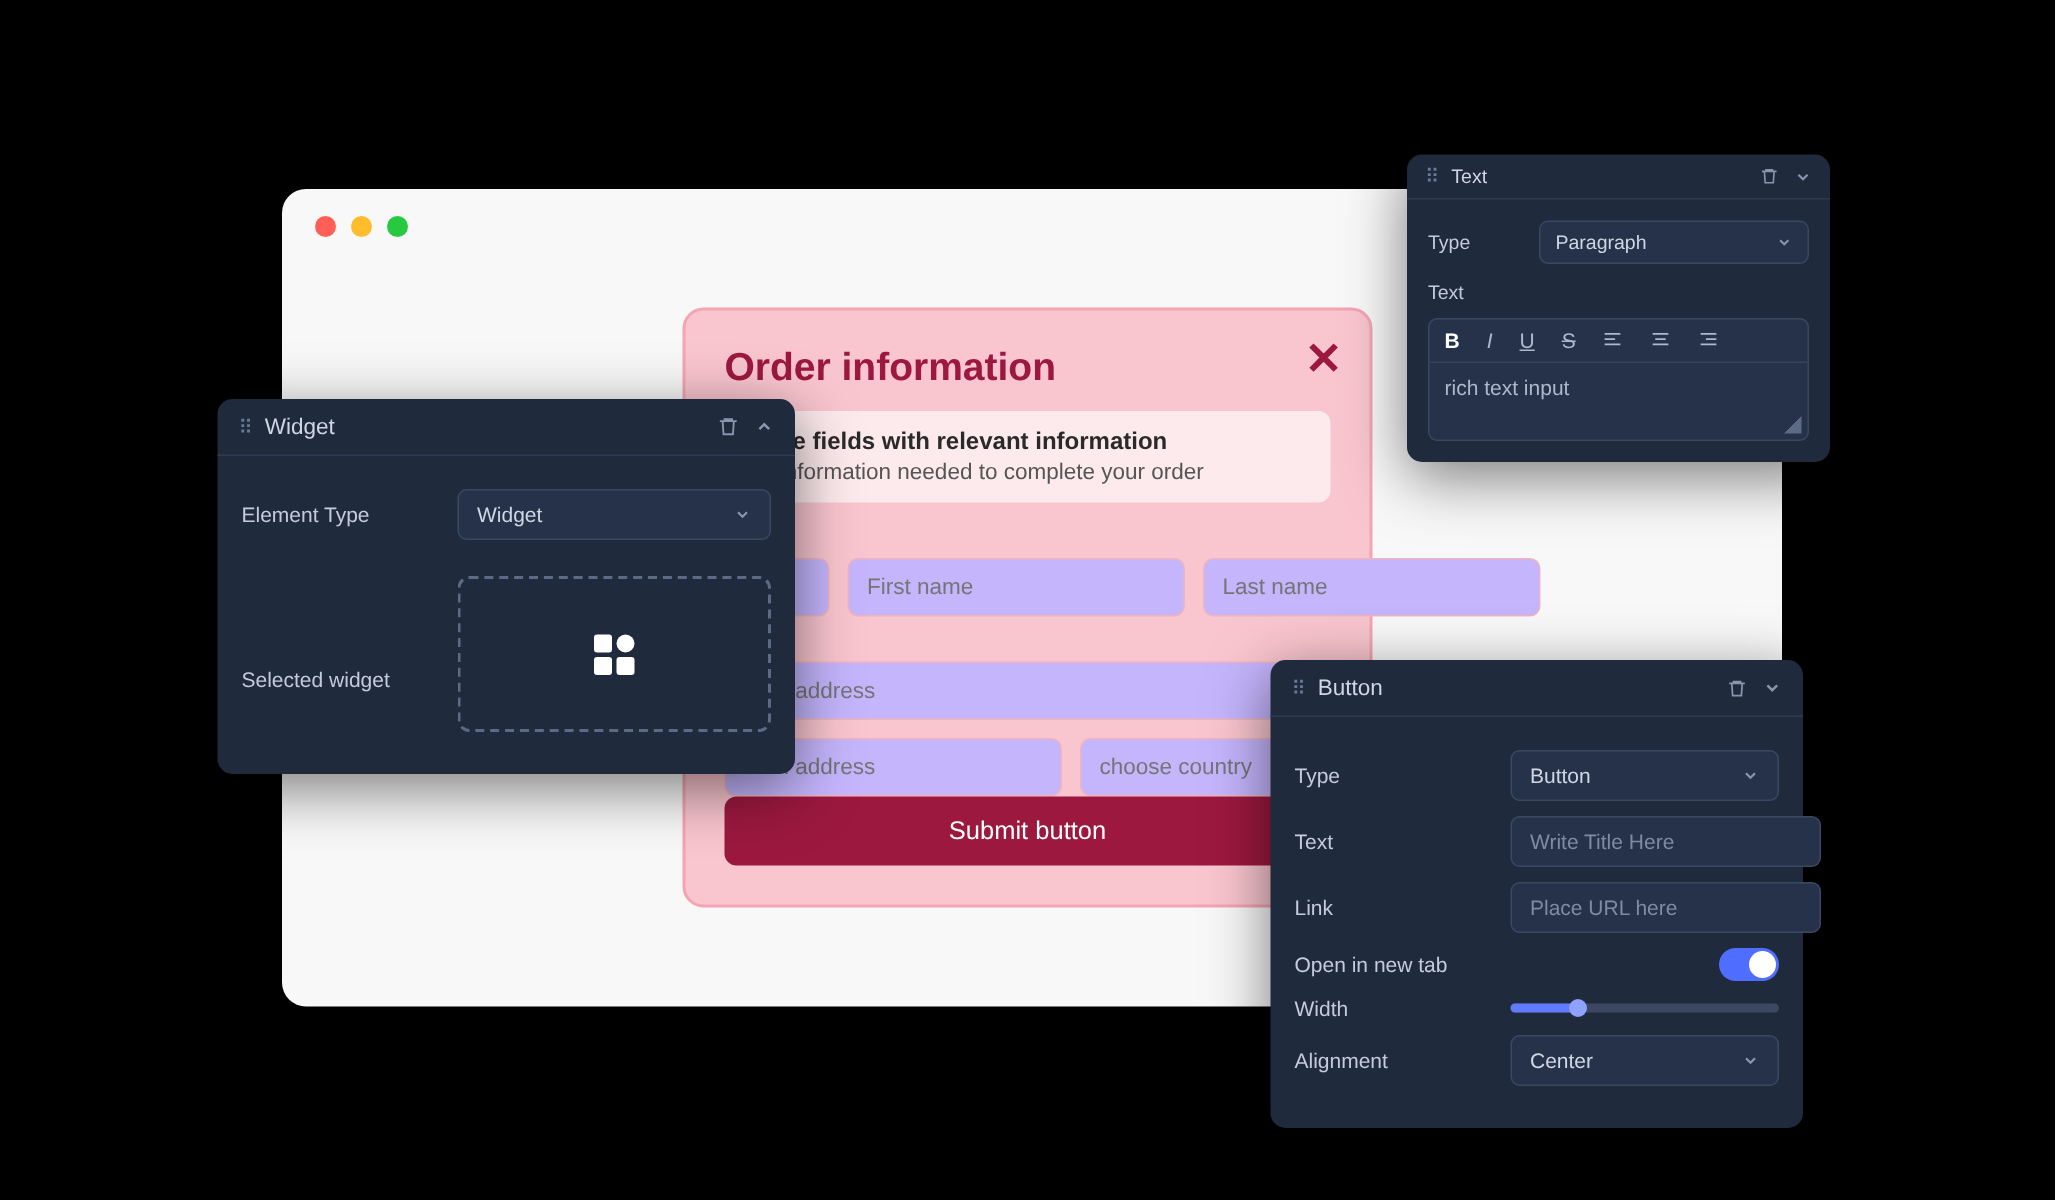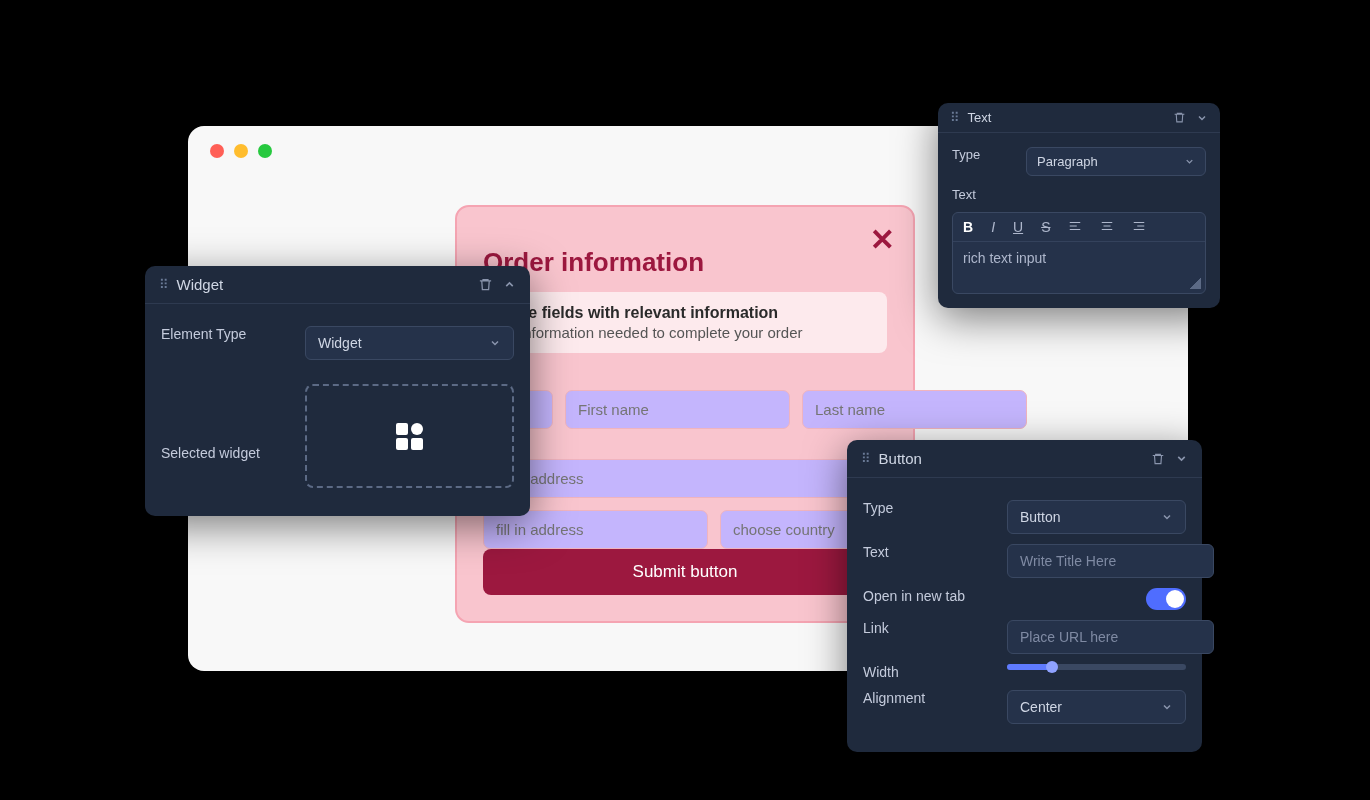--- a/index.html
+++ b/index.html
@@ -24,21 +24,21 @@
   .tc-grn { background: #27c93f; }
 
   
   .form-card {
     position: absolute;
     left: 455px; top: 205px;
     width: 460px;
     background: #f9c5ce;
     border: 2px solid #f5a4b2;
     border-radius: 14px;
-    padding: 40px 26px 26px;
+    padding: 22px 26px 26px;
   }
   .form-title {
     color: #9c183f;
     font-size: 26px;
     font-weight: 700;
     margin-bottom: 14px;
   }
   .close-x {
     position: absolute; right: 18px; top: 18px;
     font-size: 30px; color: #9c183f; font-weight: 700;
@@ -88,21 +88,21 @@
   .panel-head {
     display: flex; align-items: center; justify-content: space-between;
     padding: 10px 14px;
     border-bottom: 1px solid #2e3a50;
   }
   .panel-head-left { display:flex; align-items:center; gap:8px; }
   .drag { color:#6a7a96; font-size:13px; }
   .panel-title { color:#cfd6e4; font-size:15px; }
   .panel-head-right { display:flex; align-items:center; gap:10px; color:#8a95ad; }
   .panel-body { padding: 12px 16px 18px; }
-  .prop-row { display:flex; align-items:flex-start; justify-content:space-between; margin: 10px 0; gap: 14px; }
+  .prop-row { display:flex; align-items:center; justify-content:space-between; margin: 10px 0; gap: 14px; }
   .prop-label { color:#c4cbdc; font-size:14px; flex: 0 0 130px; }
   .select, .pinput {
     flex: 1;
     background: #25324a;
     border: 1px solid #3a4862;
     border-radius: 6px;
     padding: 8px 12px;
     color: #cfd6e4;
     font-size: 14px;
     display:flex; align-items:center; justify-content:space-between;gap:34px;
@@ -339,28 +339,28 @@
               <path d="M6 9l6 6 6-6"></path>
             </svg>
         </span>
       </div>
     </div>
     <div class="prop-row">
       <span class="prop-label">Text</span>
       <input class="pinput" style="background: rgb(37, 50, 74); border: 1px solid rgb(58, 72, 98); border-radius: 6px; padding: 8px 12px; color: rgb(207, 214, 228); font-size: 14px;" placeholder="Write Title Here">
     </div>
     <div class="prop-row">
+      <span class="prop-label">Link</span>
+      <input class="pinput" style="background: rgb(37, 50, 74); border: 1px solid rgb(58, 72, 98); border-radius: 6px; padding: 8px 12px; color: rgb(207, 214, 228); font-size: 14px;" placeholder="Place URL here">
+    </div>
+    <div class="prop-row">
       <span class="prop-label" style="flex:1;">Open in new tab</span>
       <div class="toggle">
           <div class="knob"></div>
         </div>
-    </div>
-    <div class="prop-row">
-      <span class="prop-label">Link</span>
-      <input class="pinput" style="background: rgb(37, 50, 74); border: 1px solid rgb(58, 72, 98); border-radius: 6px; padding: 8px 12px; color: rgb(207, 214, 228); font-size: 14px;" placeholder="Place URL here">
     </div>
     <div class="prop-row">
       <span class="prop-label">Width</span>
       <div class="slider">
         <div class="fill"></div>
           <div class="thumb"></div>
       </div>
     </div>
     <div class="prop-row">
       <span class="prop-label">Alignment</span>

